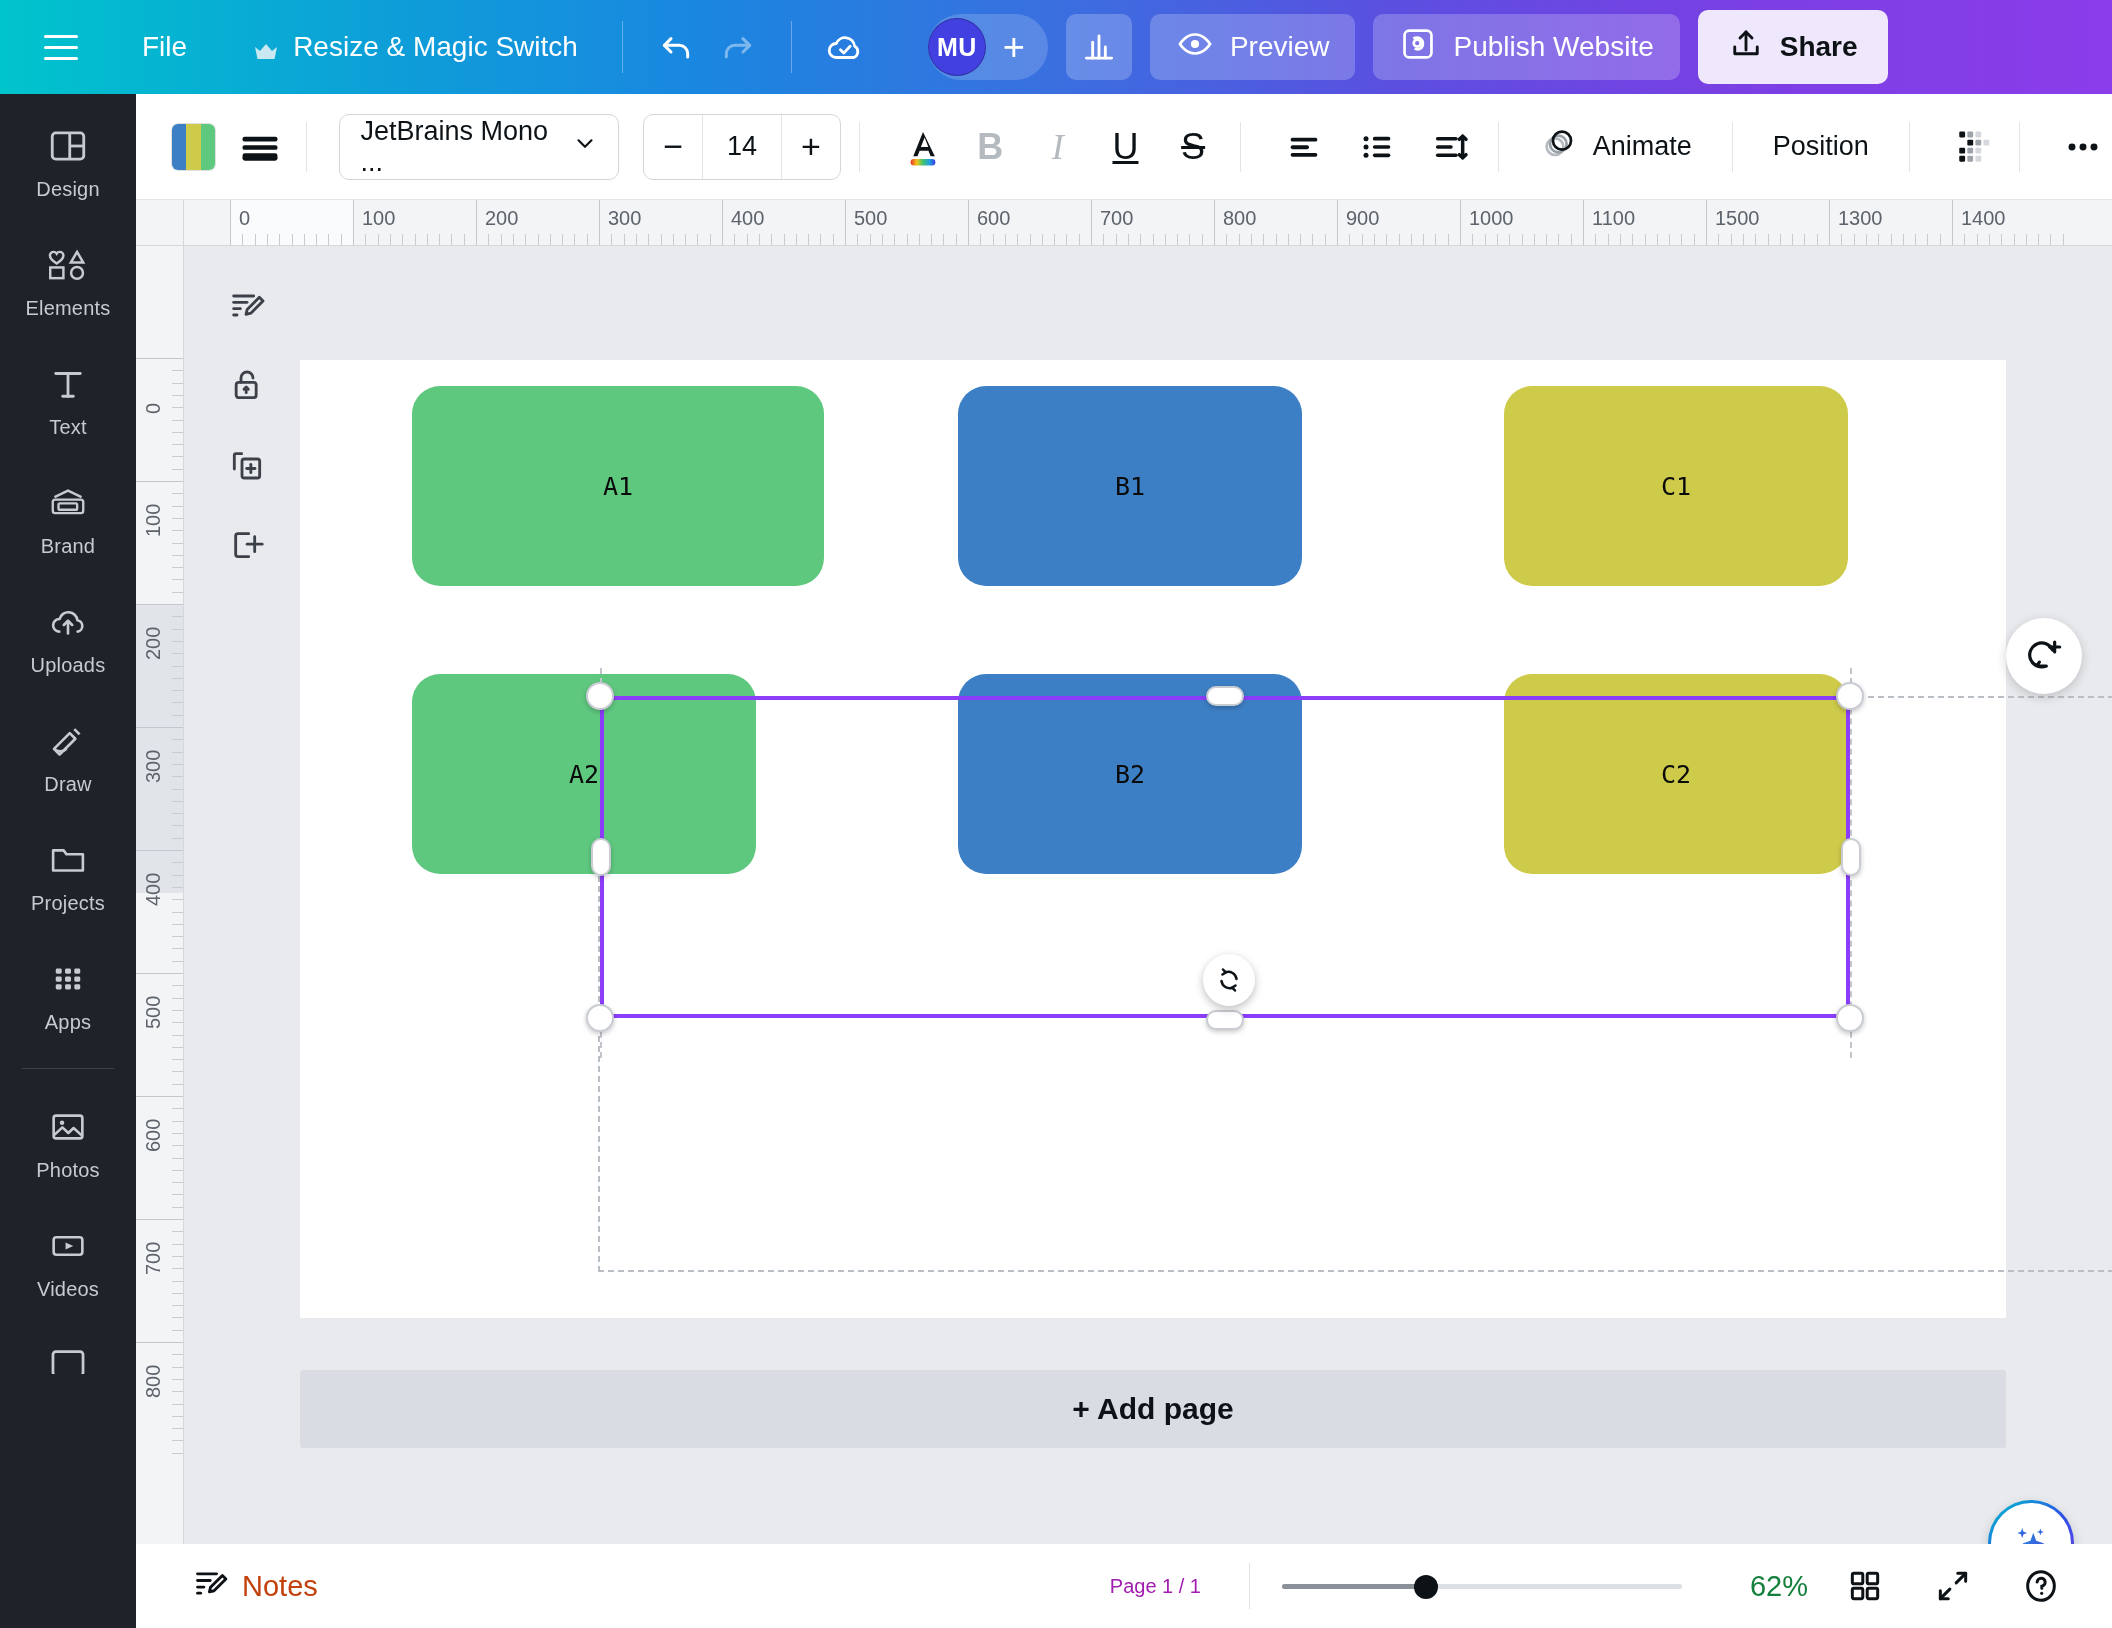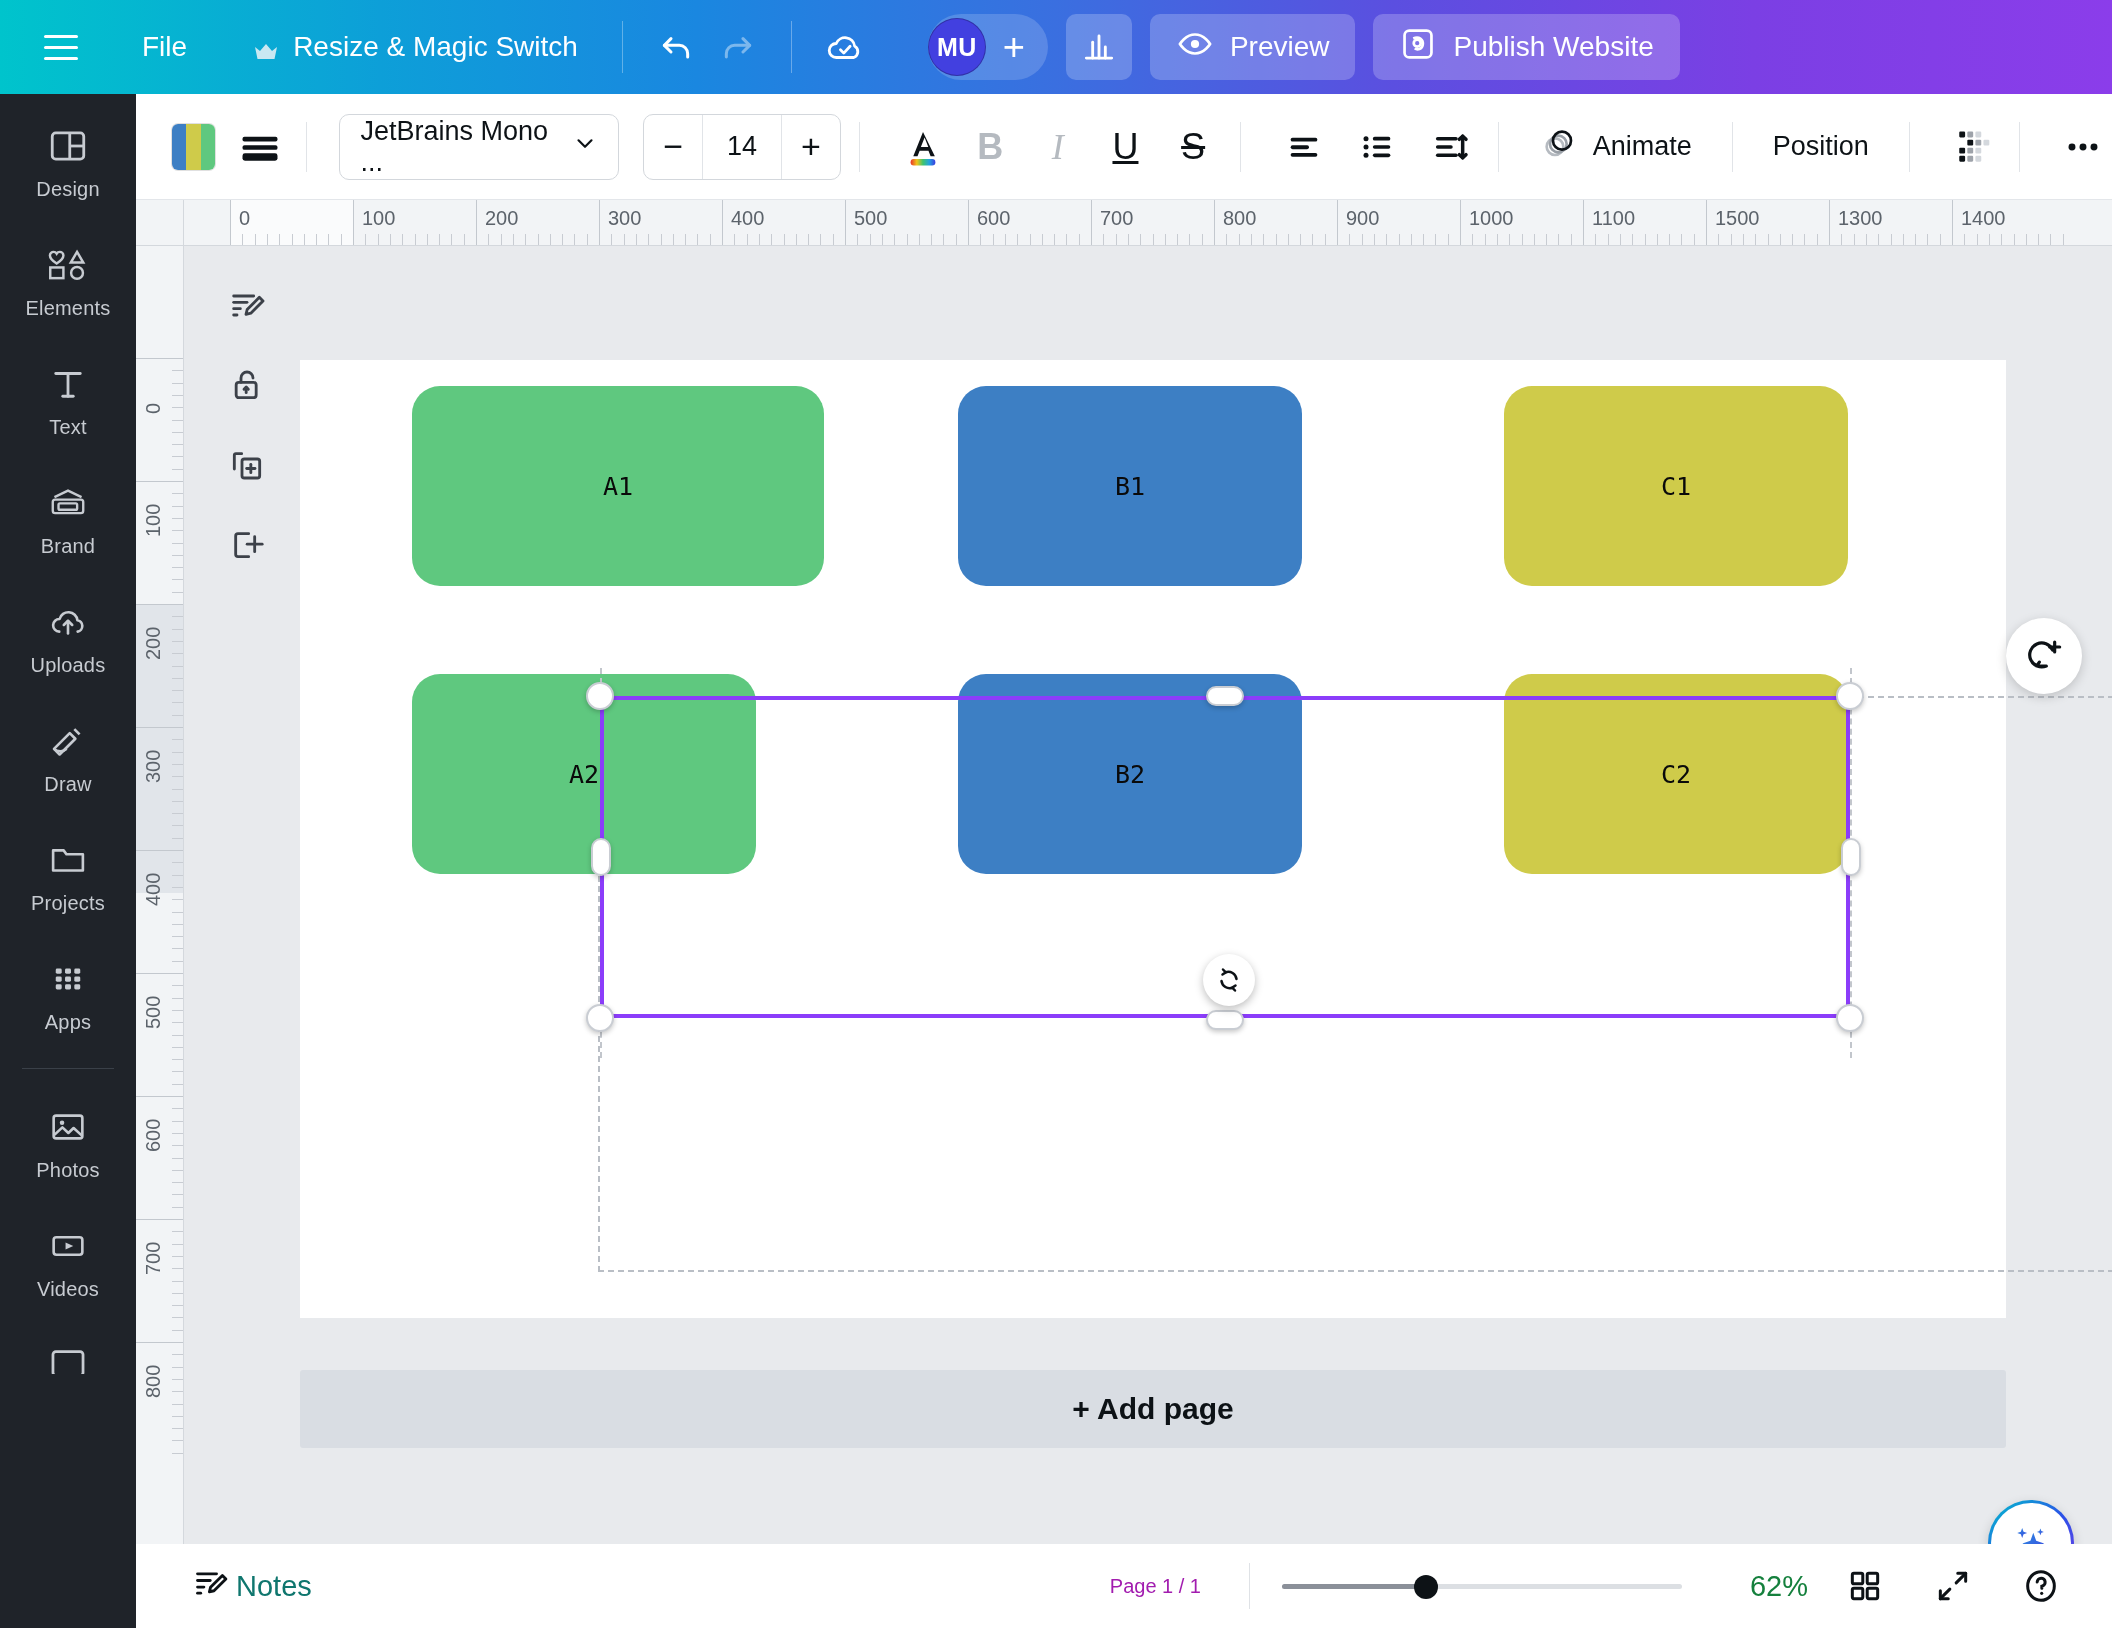--- a/index.html
+++ b/index.html
@@ -258,22 +258,22 @@
     background-clip: content-box, border-box;
   }
 
   
   .bottombar {
     position: absolute; bottom: 0; left: 136px;
     width: 1976px; height: 84px;
     background: #fff; display: flex; align-items: center; z-index: 30;
   }
   .bb-notes {
-    display: flex; align-items: center; gap: 6px; margin-left: 40px;
-    font-size: 29px; color: #0f766e; cursor: pointer; padding: 10px 16px;
+    display: flex; align-items: center; gap: 12px; margin-left: 40px;
+    font-size: 29px; color: #c2410c; cursor: pointer; padding: 10px 16px;
     border-radius: 8px;
   }
   .bb-right { margin-left: auto; display: flex; align-items: center; margin-right: 40px; }
   .bb-page { font-size: 20px; color: #a21caf; cursor: pointer; padding: 8px 16px; border-radius: 8px; }
   .bb-vsep { width: 1px; height: 46px; background: #dfe2e6; margin: 0 32px; }
   .slider { width: 400px; height: 26px; position: relative; cursor: pointer; }
   .slider-track {
     position: absolute; top: 11px; left: 0; width: 100%; height: 5px;
     background: #dcdfe3; border-radius: 3px;
   }
@@ -364,20 +364,30 @@
     <span>
       <svg width="38" height="38" viewBox="0 0 24 24" fill="none" stroke="#fff" stroke-width="1.7" stroke-linejoin="round">
         <rect x="3.5" y="3.5" width="17" height="17" rx="3"></rect>
         <path d="M9 8.5c3.5-1.5 6.5.5 6 4-.4 2.8-3.5 3.6-5 2.2"></path>
         <circle cx="11.5" cy="11.5" r="2.2"></circle>
       </svg>
     </span>
     <span>Publish Website</span>
   </div>
 
+  <div class="tb-share">
+    <span>
+      <svg width="36" height="36" viewBox="0 0 24 24" fill="none" stroke="#0d1216" stroke-width="1.9" stroke-linecap="round" stroke-linejoin="round">
+        <path d="M12 16V4"></path>
+          <path d="M8 8l4-4 4 4"></path>
+          <path d="M4.5 14v4.5h15V14"></path>
+      </svg>
+    </span>
+    <span>Share</span>
+  </div>
 </div>
 
 <div class="rail">
   <div class="rail-item">
     <span>
       <svg width="42" height="42" viewBox="0 0 24 24" fill="none" stroke="#c7cbd1" stroke-width="1.6">
         <rect x="3" y="4.5" width="18" height="15" rx="2"></rect>
           <path d="M13 4.5v15"></path>
           <path d="M13 12h8"></path>
       </svg></span>

